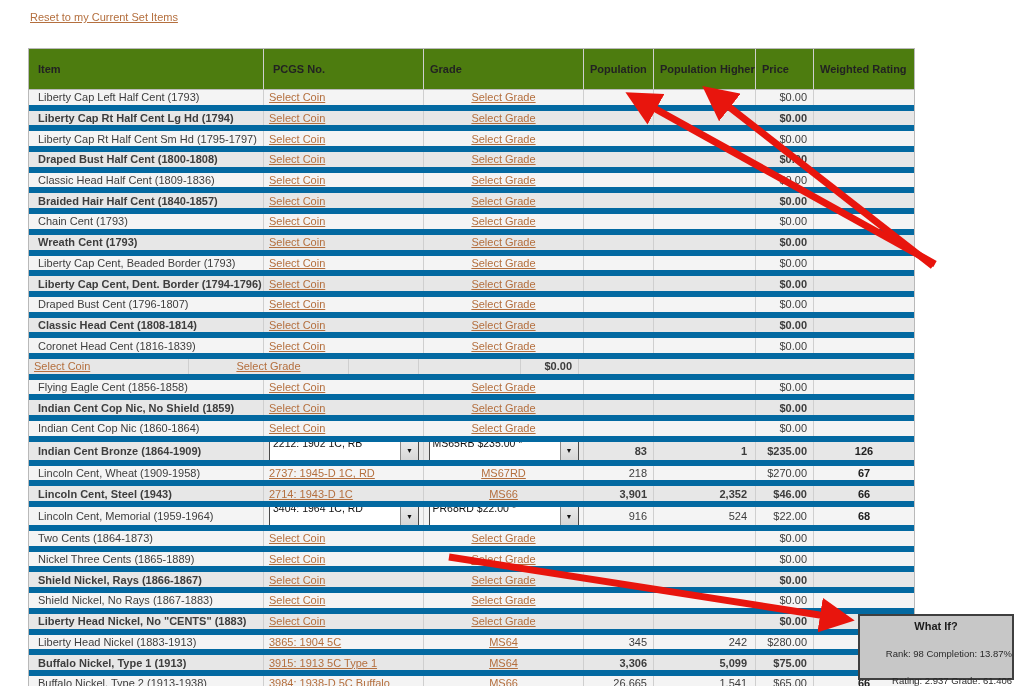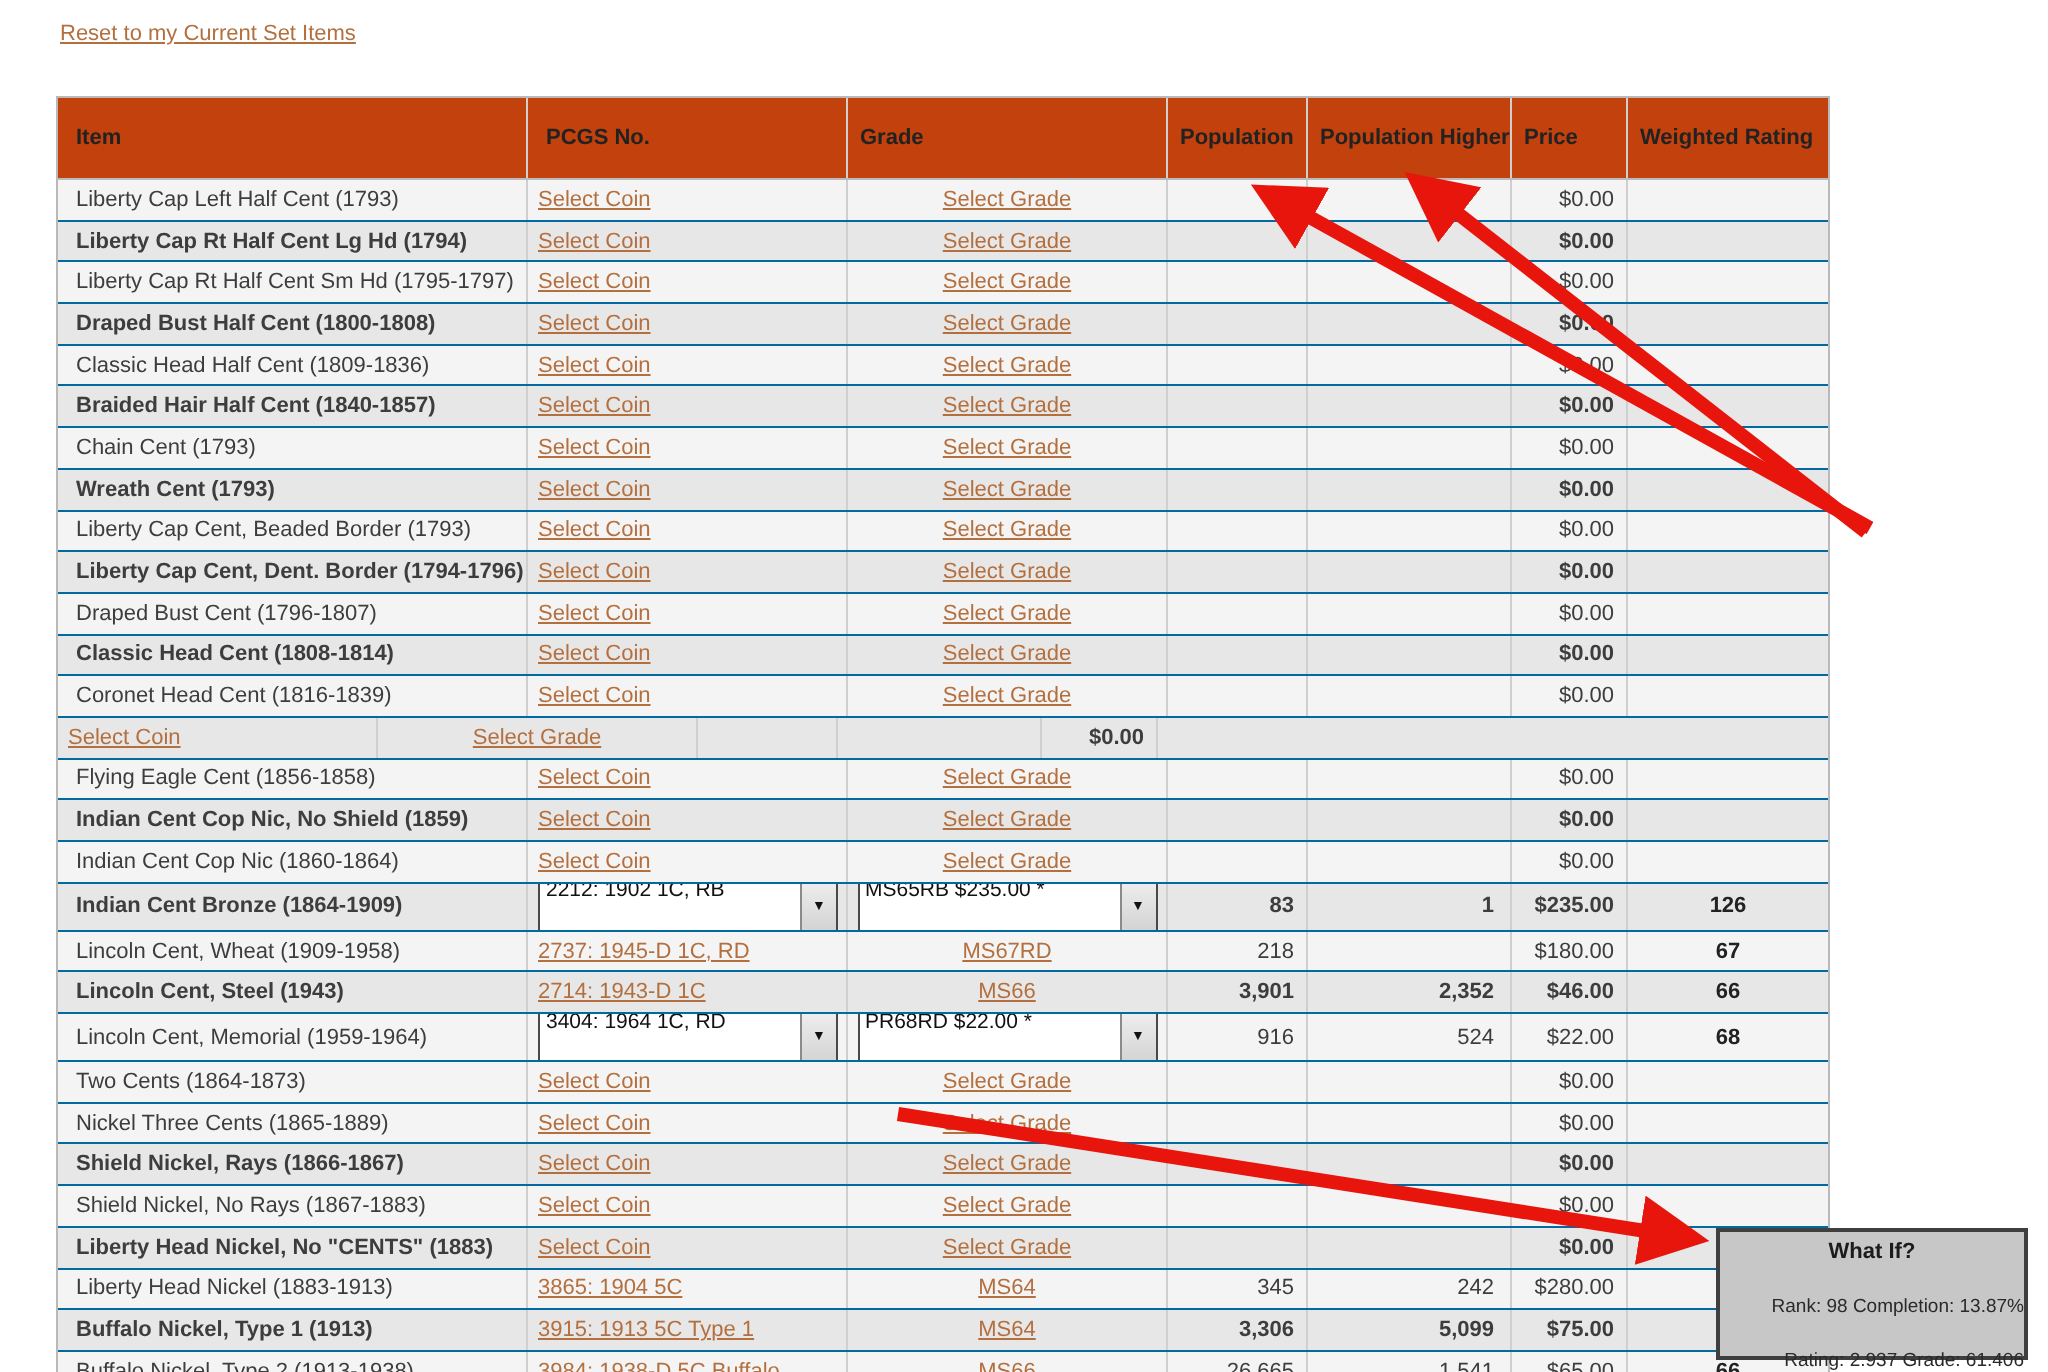--- a/index.html
+++ b/index.html
@@ -1,24 +1,24 @@
 <!DOCTYPE html>
 <html><head>
 <meta charset="utf-8">
 <style>
   html,body{margin:0;padding:0;width:1024px;height:686px;overflow:hidden;
     background:#ffffff;font-family:"Liberation Sans",sans-serif;}
   a{color:#b46f3e;text-decoration:underline;}
   #reset-link{position:absolute;left:30px;top:11px;font-size:11px;}
   #coin-table{position:absolute;left:28px;top:48px;width:885px;
     border:1px solid #b9b9b9;background:#f4f4f4;}
-  .hdr{display:flex;height:40px;background:#c2410c;border-bottom:1px solid #bbb;
+  .hdr{display:flex;height:40px;background:#4d7c0f;border-bottom:1px solid #bbb;
     font-weight:bold;font-size:11px;color:#222;}
   .hdr .cell{display:flex;align-items:center;padding-left:9px;line-height:13px;}
-  .row{display:flex;height:20.7px;box-sizing:border-box;border-bottom:1px solid #0369a1;
+  .row{display:flex;height:20.7px;box-sizing:border-box;border-bottom:6px solid #0369a1;
     background:#f4f4f4;font-size:11px;color:#3d3d3d;}
   .row.shaded{background:#e7e7e7;font-weight:bold;}
   .row.tall{height:24px;}
   .cell{box-sizing:border-box;display:flex;align-items:center;border-right:1px solid #cfcfcf;overflow:hidden;white-space:nowrap;}
   .cell:last-child{border-right:none;}
   .c-item{width:235px;padding-left:9px;}
   .c-pcgs{width:160px;padding-left:5px;}
   .c-grade{width:160px;justify-content:center;}
   .c-pop{width:70px;justify-content:flex-end;padding-right:6px;}
   .c-high{width:102px;justify-content:flex-end;padding-right:8px;}
@@ -298,21 +298,21 @@
       <div class="row">
         <div class="cell c-item">Lincoln Cent, Wheat (1909-1958)</div>
         <div class="cell c-pcgs">
           <a href="#">2737: 1945-D 1C, RD</a>
         </div>
         <div class="cell c-grade">
           <a href="#">MS67RD</a>
         </div>
         <div class="cell c-pop">218</div>
         <div class="cell c-high"></div>
-        <div class="cell c-price">$180.00</div>
+        <div class="cell c-price">$270.00</div>
         <div class="cell c-wr">67</div>
       </div>
       <div class="row shaded">
         <div class="cell c-item">Lincoln Cent, Steel (1943)</div>
         <div class="cell c-pcgs">
           <a href="#">2714: 1943-D 1C</a>
         </div>
         <div class="cell c-grade">
           <a href="#">MS66</a>
         </div>

